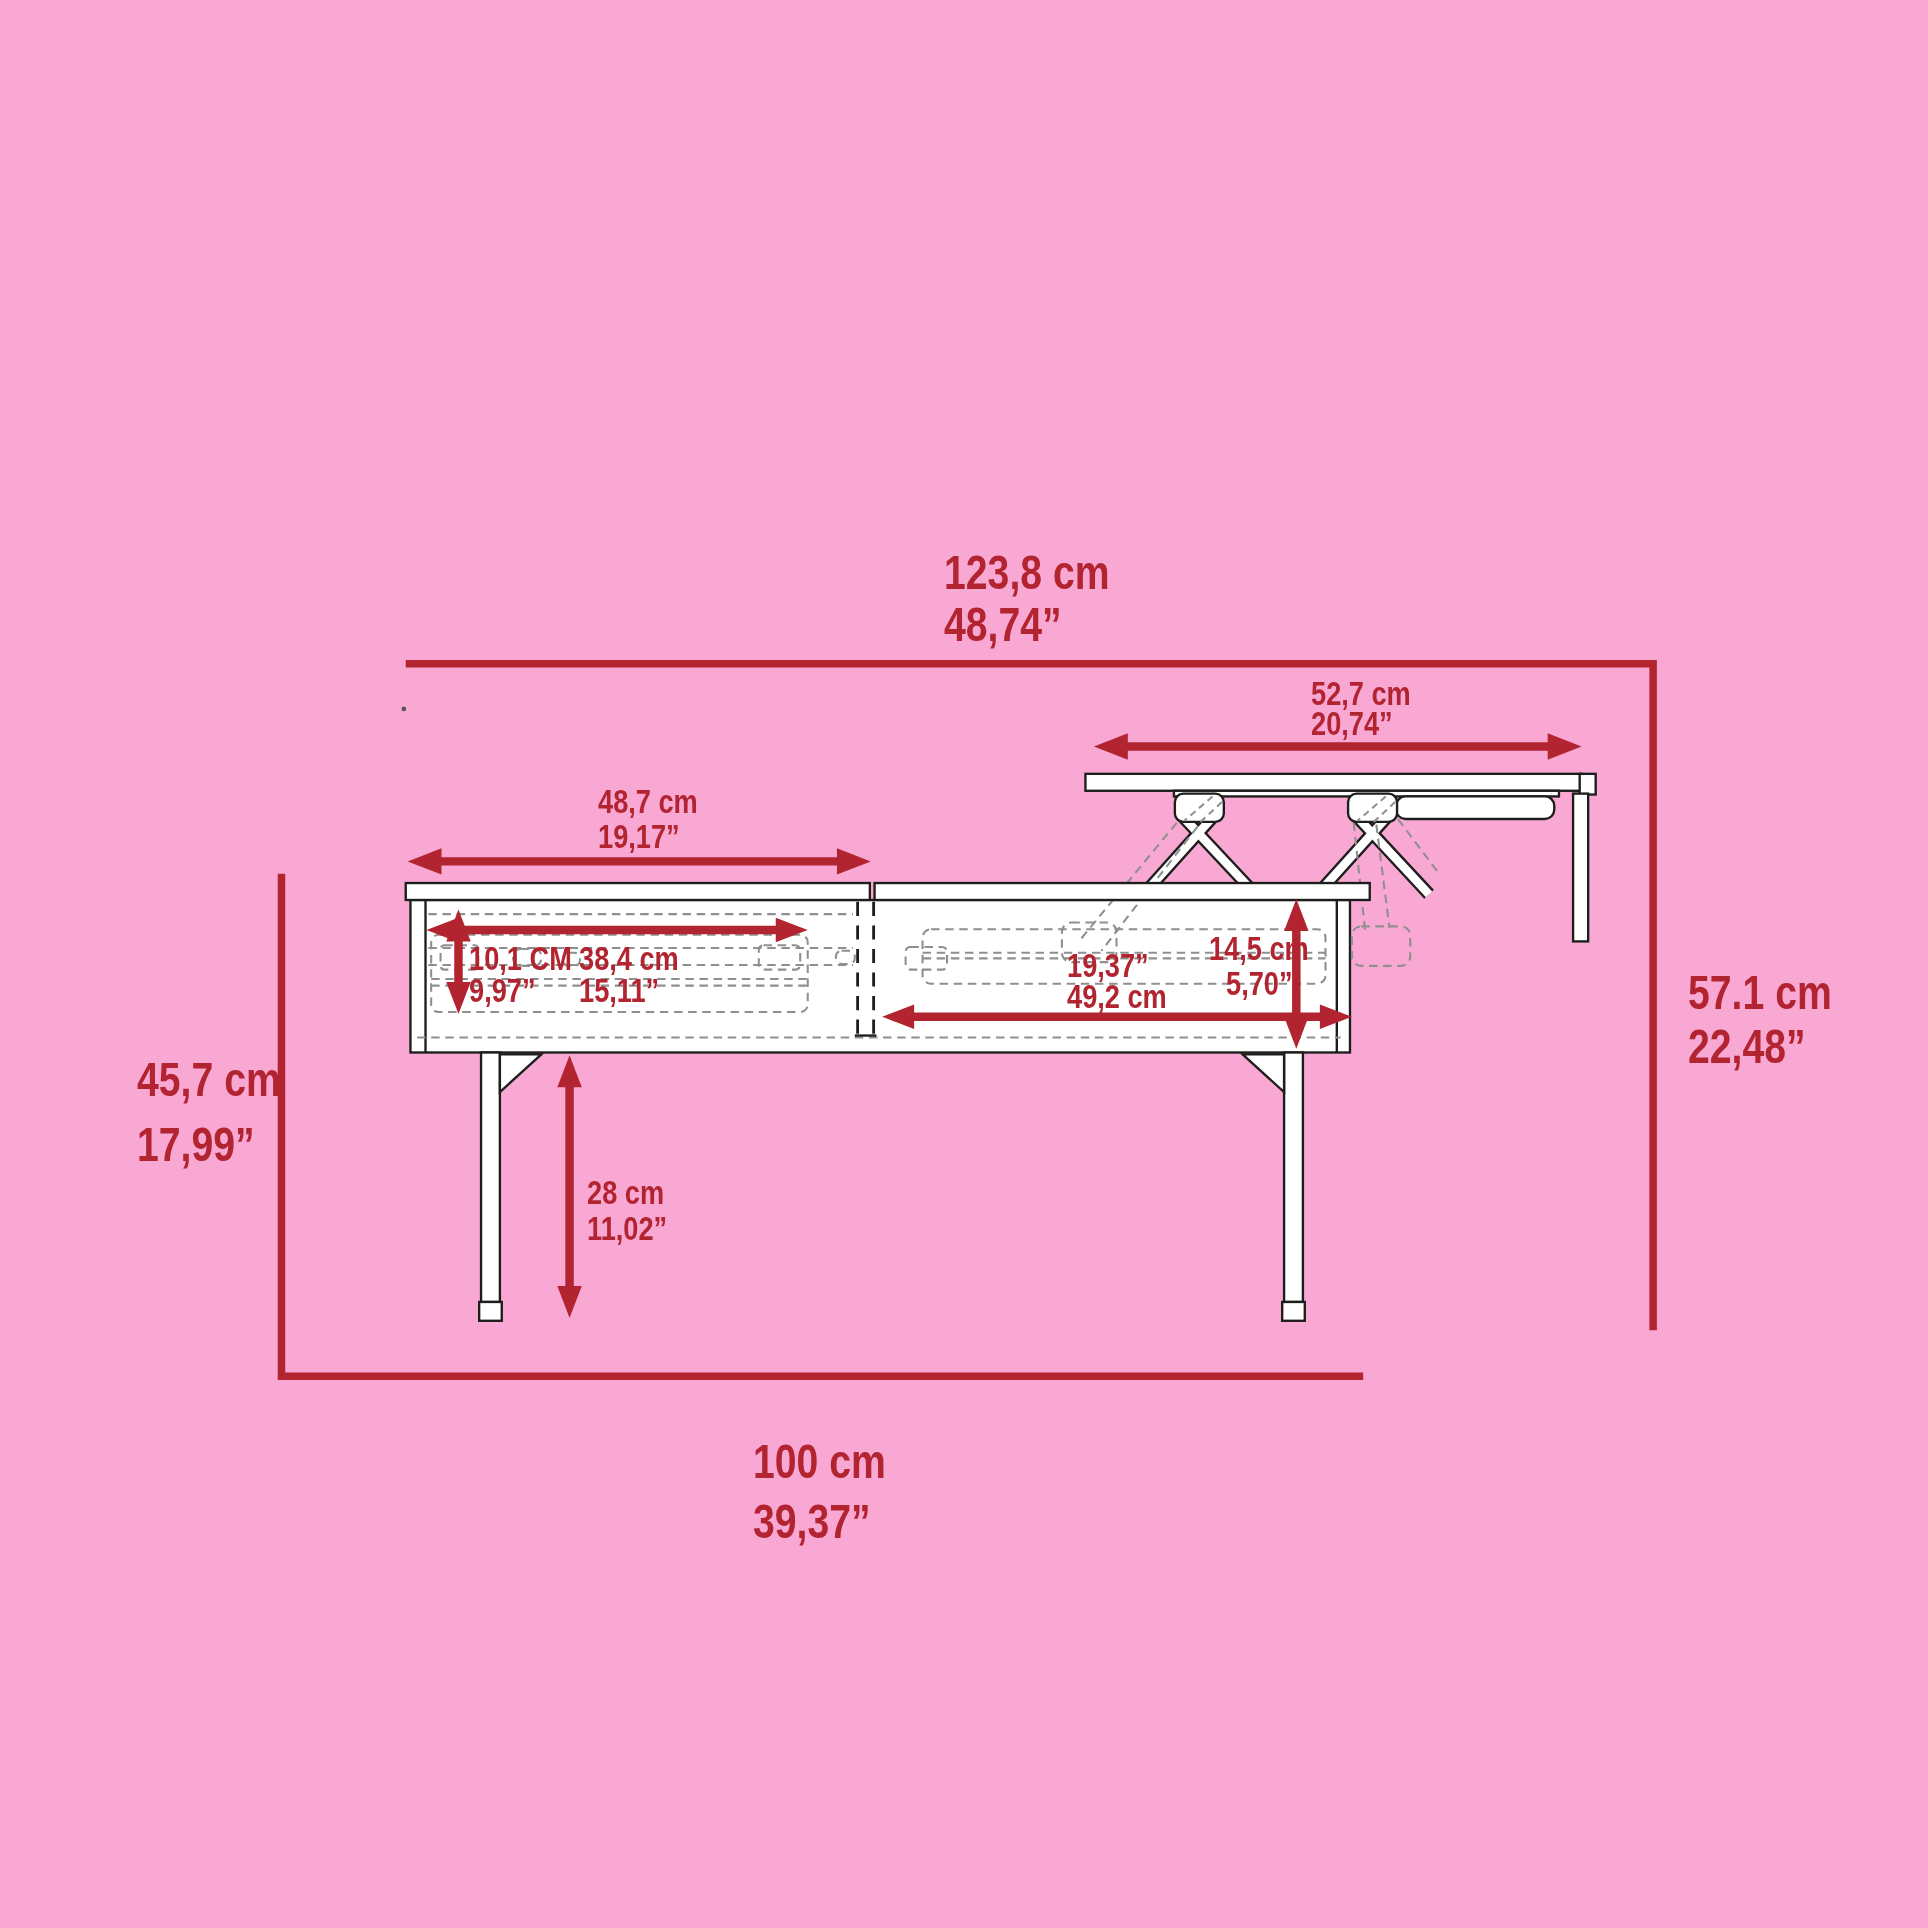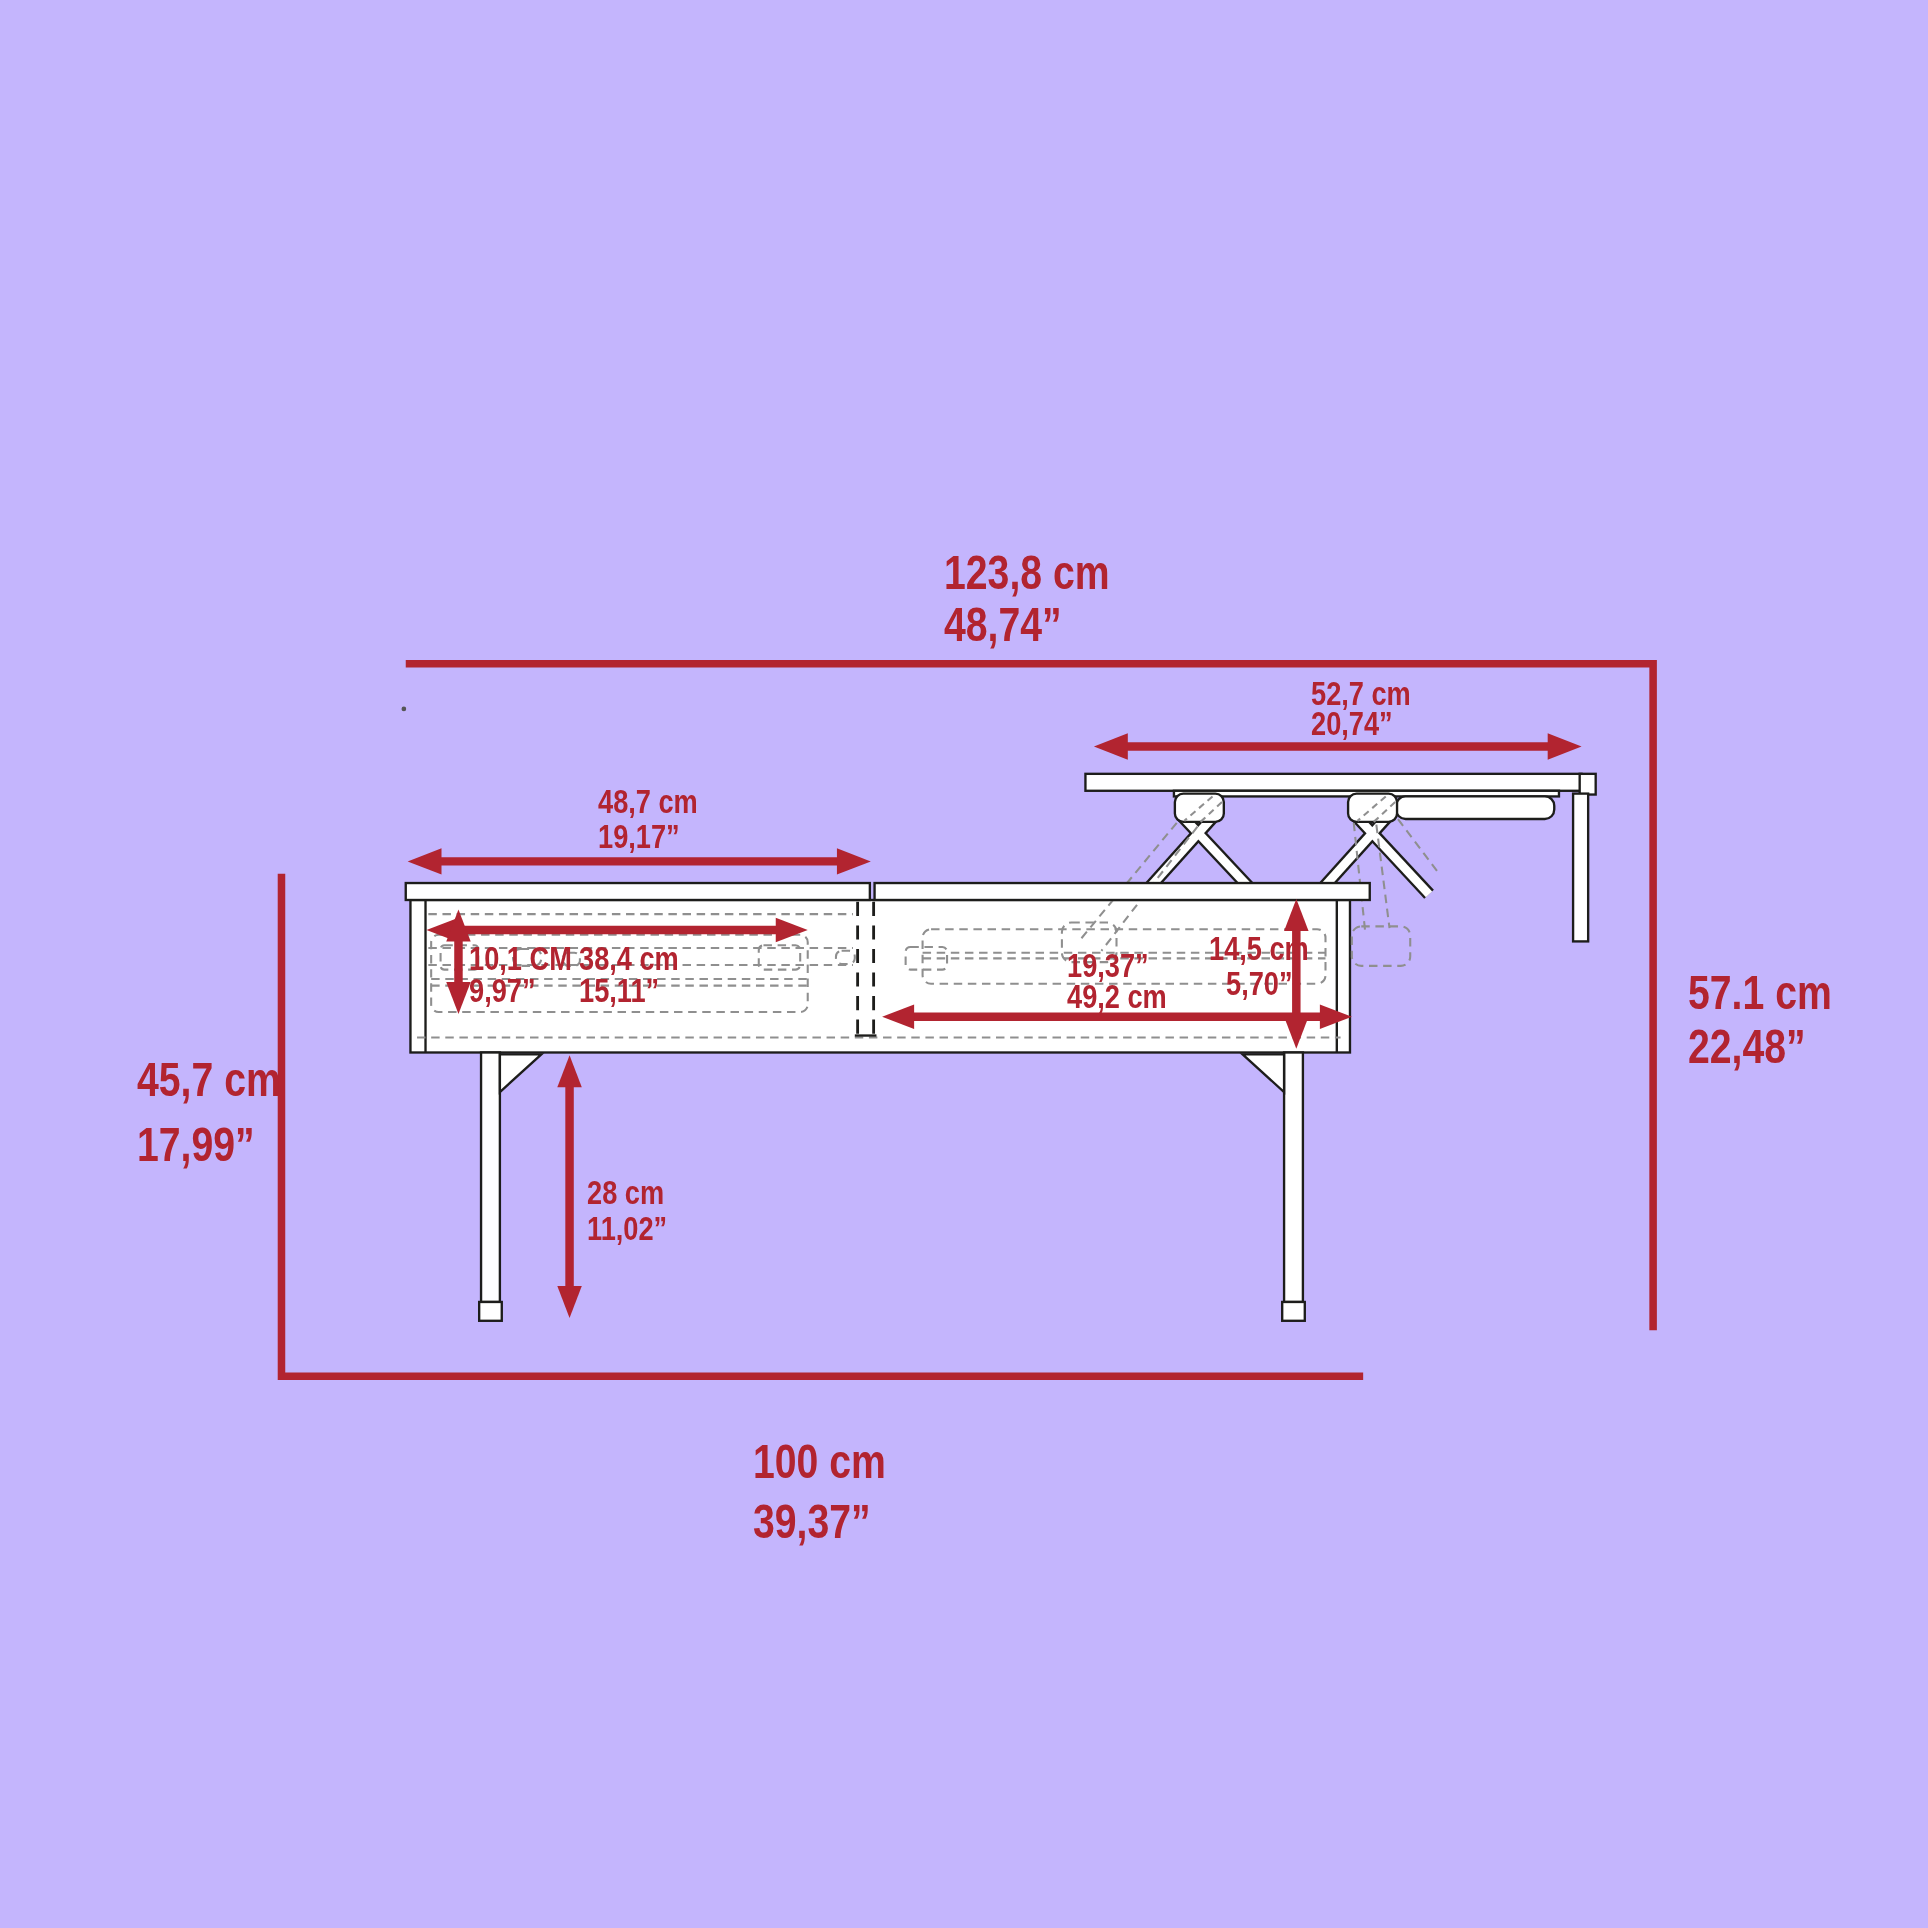--- a/index.html
+++ b/index.html
@@ -1,19 +1,19 @@
 <!DOCTYPE html>
 <html style="font-size:15px"><head>
 <meta charset="utf-8">
 <style>
   html,body{margin:0;padding:0;background:#ffffff;}
   #canvas{
     position:relative;
     width:1928px;height:1928px;
-    background:#c4b5fd;
+    background:#f9a8d4;
     overflow:hidden;
     font-family:"Liberation Sans", sans-serif;
   }
   #drawing{position:absolute;left:0;top:0;}
   .lbl{
     position:absolute;
     color:#b22430;
     font-weight:700;
     line-height:1;
     white-space:nowrap;

